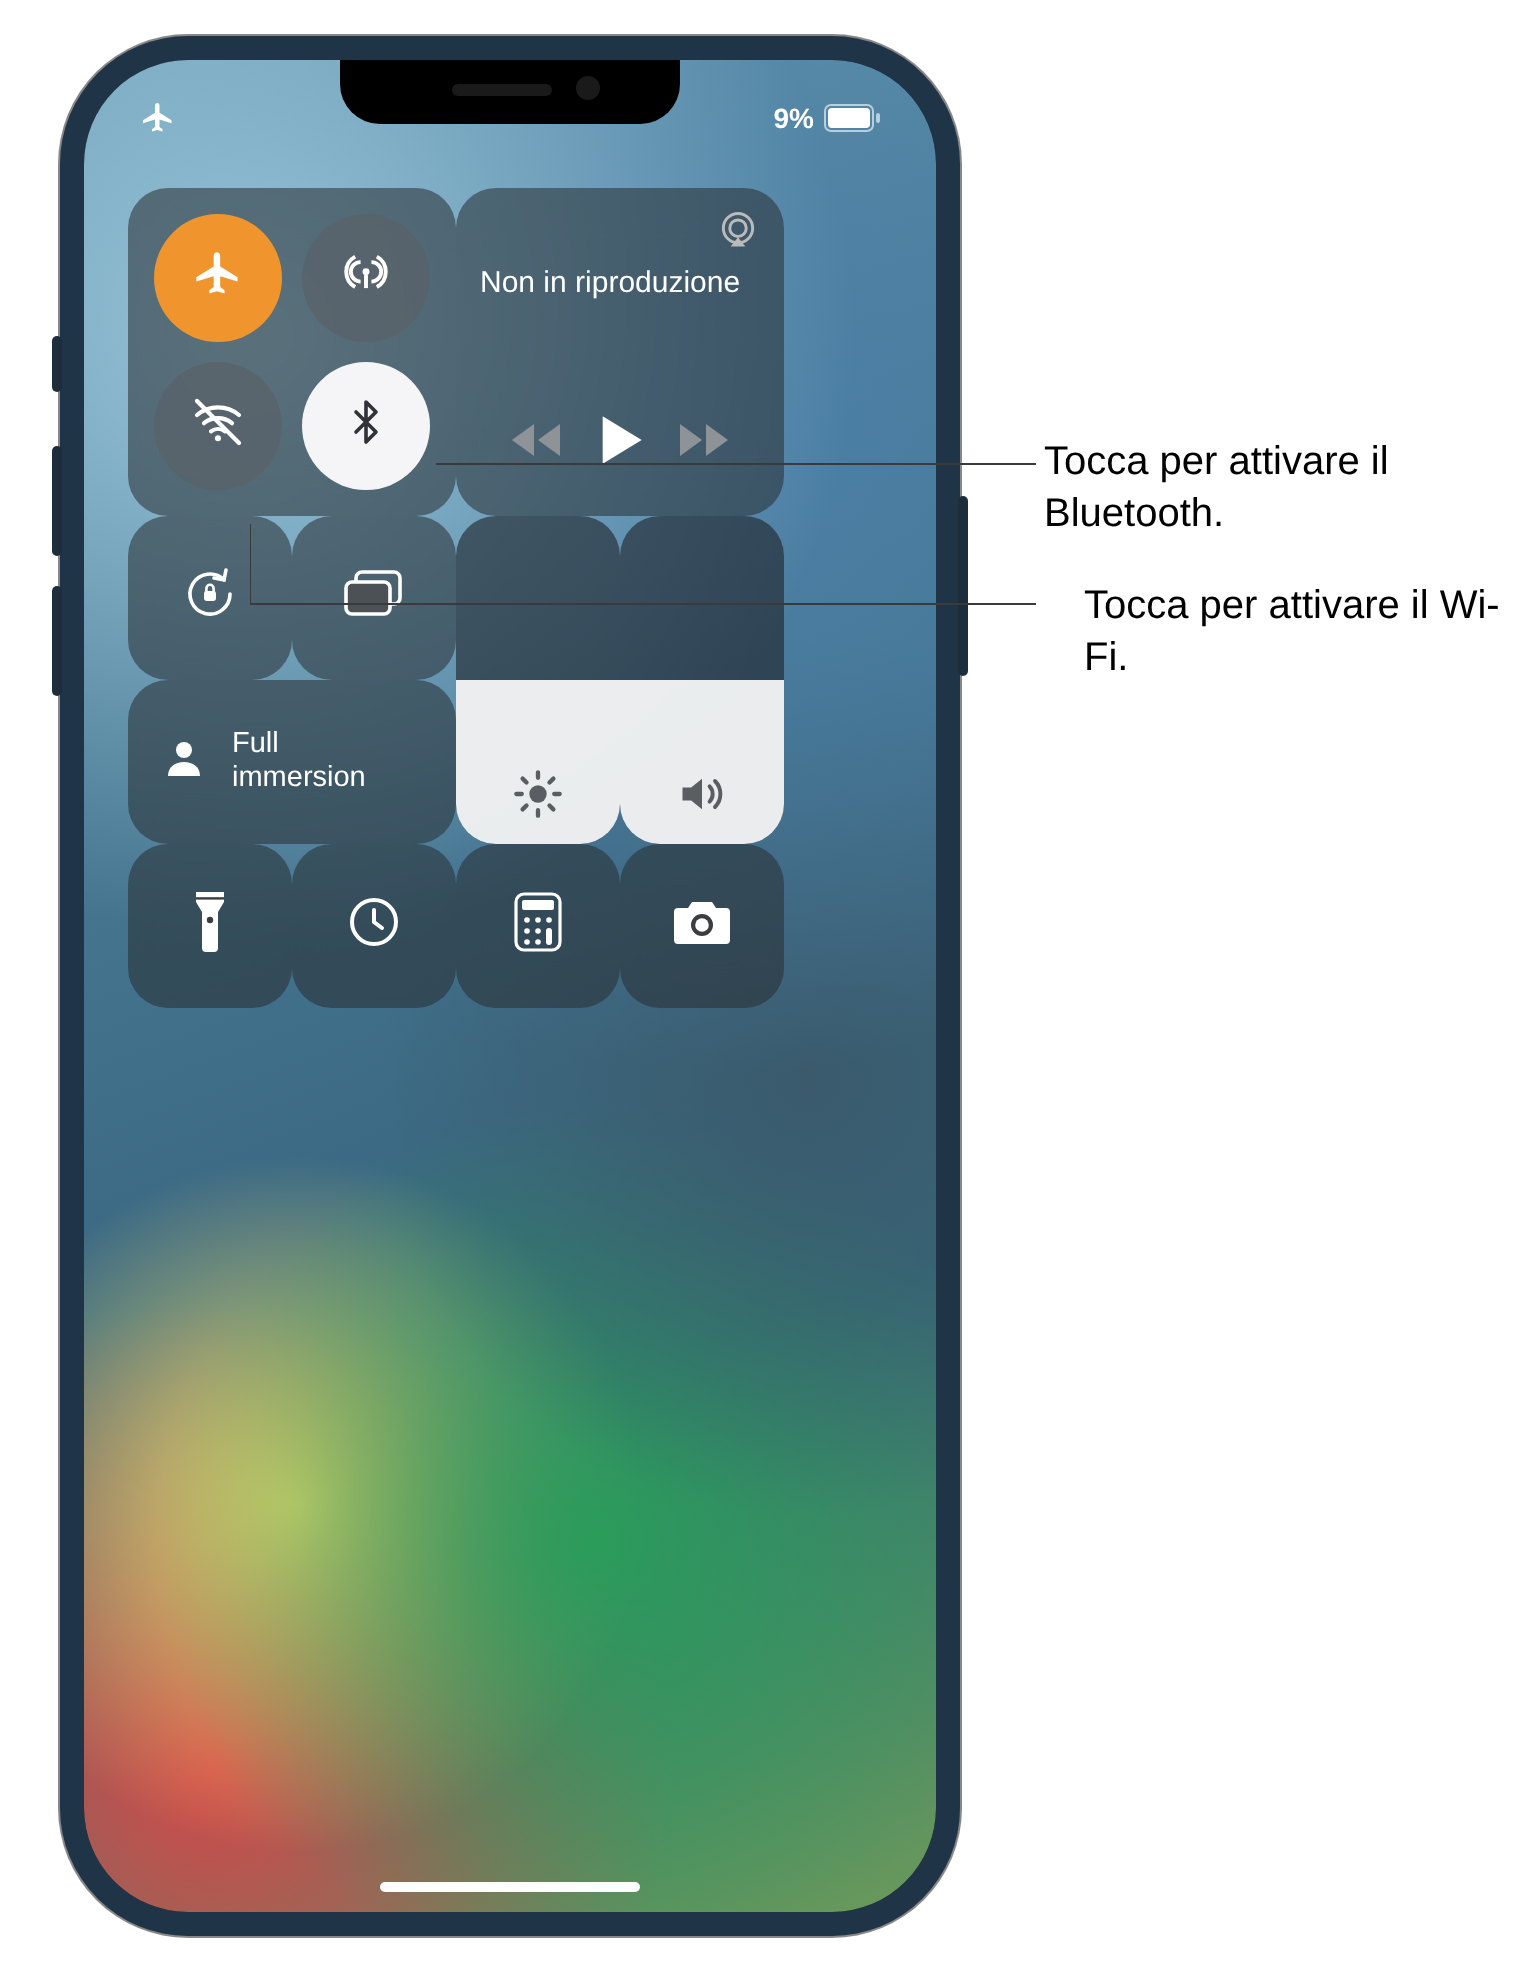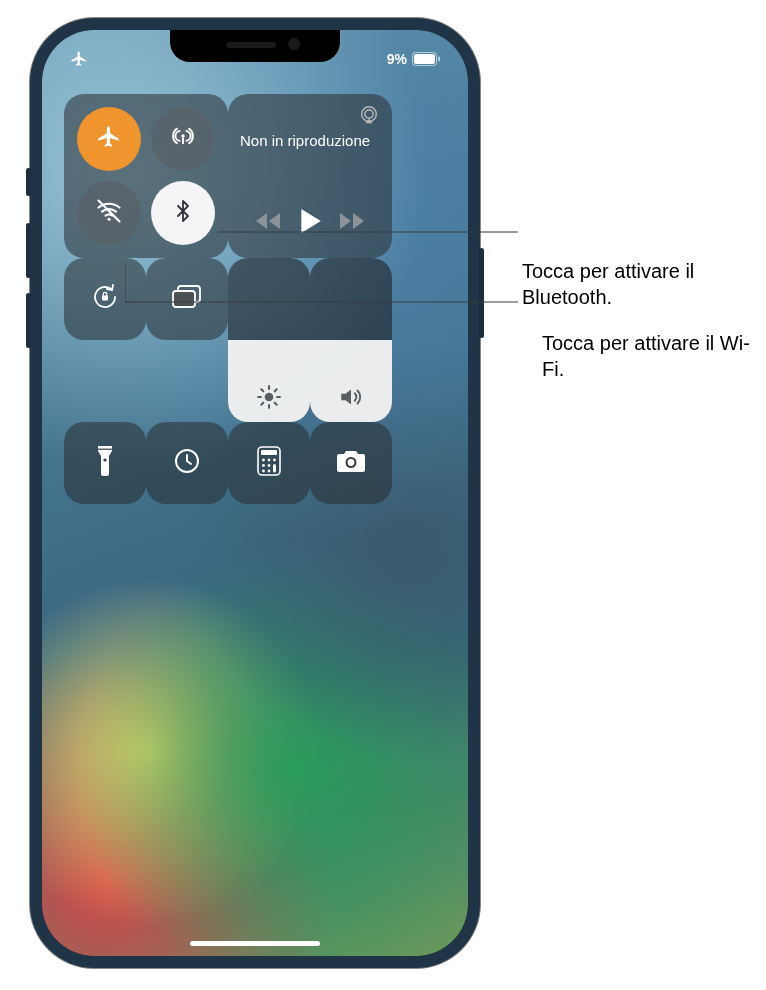--- a/index.html
+++ b/index.html
@@ -129,21 +129,21 @@
   .flash { grid-column:1; grid-row:5; }
   .timer { grid-column:2; grid-row:5; }
   .calc  { grid-column:3; grid-row:5; }
   .cam   { grid-column:4; grid-row:5; }
   .homebar {
     position:absolute; bottom:10px; left:50%; transform:translateX(-50%);
     width:130px; height:5px; background:#fff; border-radius:3px; z-index:40;
   }
   
   .callout {
-    position:absolute; font-size:20px; line-height:1.3; color:#000;margin-top:40px;
+    position:absolute; font-size:20px; line-height:1.3; color:#000;
   }
 </style>
 </head>
 <body>
 
 <div class="phone">
   <div class="side-btn l1"></div>
   <div class="side-btn l2"></div>
   <div class="side-btn l3"></div>
   <div class="side-btn r1"></div>
@@ -249,20 +249,30 @@
 
       <div class="mod mirror">
         <span>
           <svg width="34" height="28" viewBox="0 0 34 28" fill="none" stroke="#fff" stroke-width="1.8">
               <rect x="8" y="3" width="22" height="16" rx="3"></rect>
               <rect x="3" y="8" width="22" height="16" rx="3" fill="#4c5156" stroke="#fff"></rect>
             </svg>
         </span>
       </div>
 
+      <div class="mod focus">
+        <span>
+          <svg width="24" height="24" viewBox="0 0 24 24" fill="#fff">
+              <circle cx="12" cy="8" r="4"></circle>
+              <path d="M4 21c0-4.5 3.5-7 8-7s8 2.5 8 7z"></path>
+            </svg>
+        </span>
+        <span style="white-space:pre-line;">Full
+immersion</span>
+      </div>
 
       <div class="bright">
         <div class="fill" style="height:50%;"></div>
         <div class="slider-icon">
           <svg width="26" height="26" viewBox="0 0 24 24" fill="#5a5e62">
               <circle cx="12" cy="12" r="4"></circle>
               <g stroke="#5a5e62" stroke-width="2" stroke-linecap="round">
                 <path d="M12 2v2.5M12 19.5V22M2 12h2.5M19.5 12H22M4.9 4.9l1.8 1.8M17.3 17.3l1.8 1.8M4.9 19.1l1.8-1.8M17.3 6.7l1.8-1.8"></path>
               </g>
             </svg>

